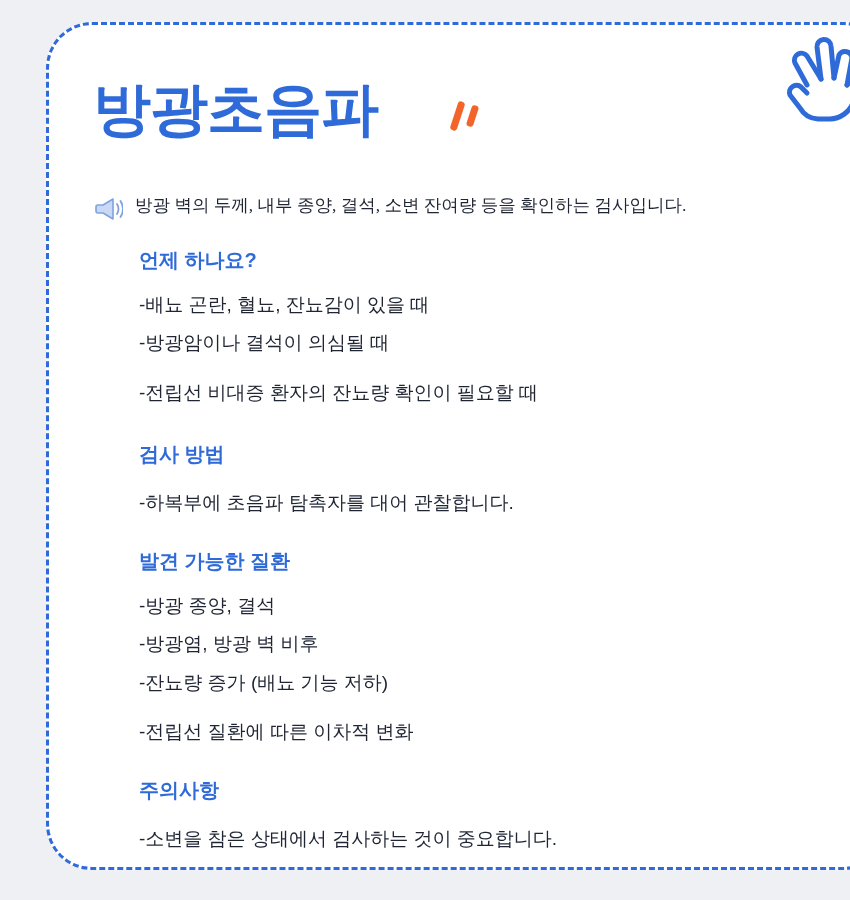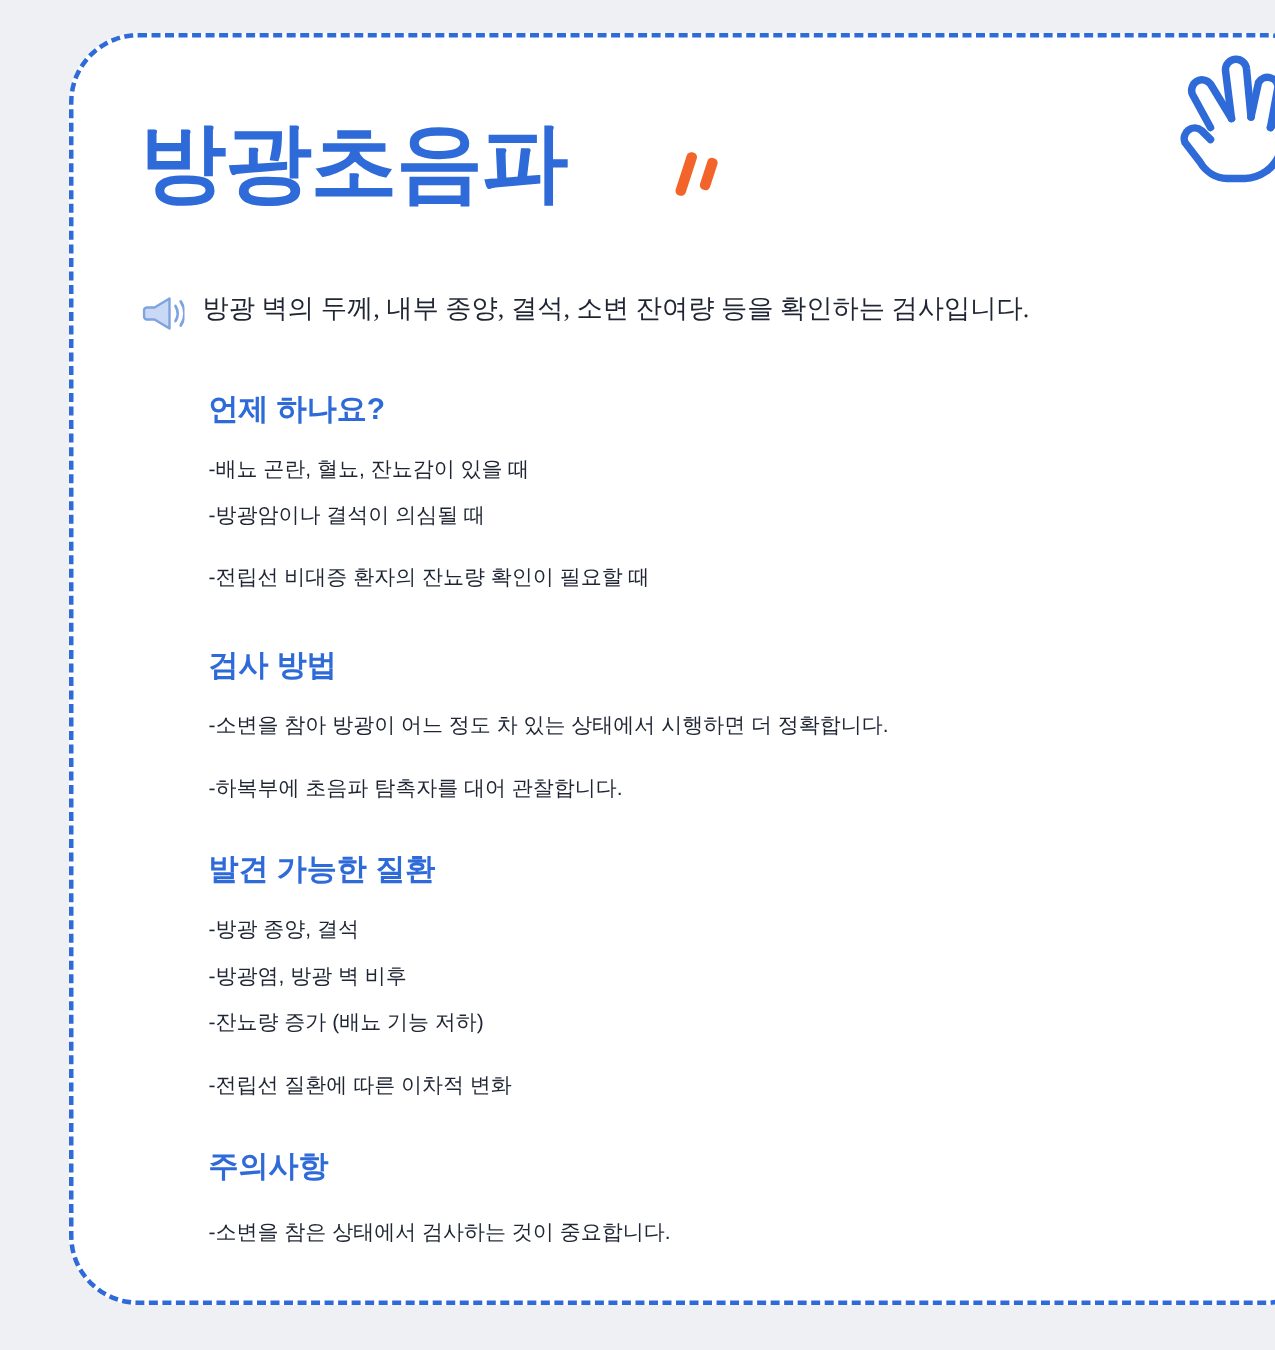--- a/index.html
+++ b/index.html
@@ -101,30 +101,30 @@
   .section {
     margin-bottom: 26px;
   }
   .section:last-child {
     margin-bottom: 0;
   }
   .sec-head {
     font-size: 20px;
     font-weight: bold;
     color: #2f6bd8;
-    margin: 12px 0 16px 0;
+    margin: 0 0 16px 0;
     padding-left: 46px;
   }
   .sec-list {
     list-style: none;
     margin: 0;
     padding: 0 0 0 46px;
   }
   .sec-list li {
-    font-size: 14px;
+    font-size: 19px;
     color: #1f2533;
     line-height: 1.55;
     margin-bottom: 9px;
     white-space: nowrap;
   }
   .sec-list li:last-child {
     margin-bottom: 0;
     margin-top: 20px;
   }
   .gap-a { margin-bottom: 34px; }
@@ -172,21 +172,20 @@
       <ul class="sec-list">
         <li>-배뇨 곤란, 혈뇨, 잔뇨감이 있을 때</li>
         <li>-방광암이나 결석이 의심될 때</li>
         <li>-전립선 비대증 환자의 잔뇨량 확인이 필요할 때</li>
       </ul>
     </div>
 
     <div class="section gap-b">
       <h2 class="sec-head">검사 방법</h2>
       <ul class="sec-list">
-        <li>-소변을 참아 방광이 어느 정도 차 있는 상태에서 시행하면 더 정확합니다.</li>
         <li>-하복부에 초음파 탐촉자를 대어 관찰합니다.</li>
       </ul>
     </div>
 
     <div class="section gap-b">
       <h2 class="sec-head">발견 가능한 질환</h2>
       <ul class="sec-list">
         <li>-방광 종양, 결석</li>
         <li>-방광염, 방광 벽 비후</li>
         <li>-잔뇨량 증가 (배뇨 기능 저하)</li>

